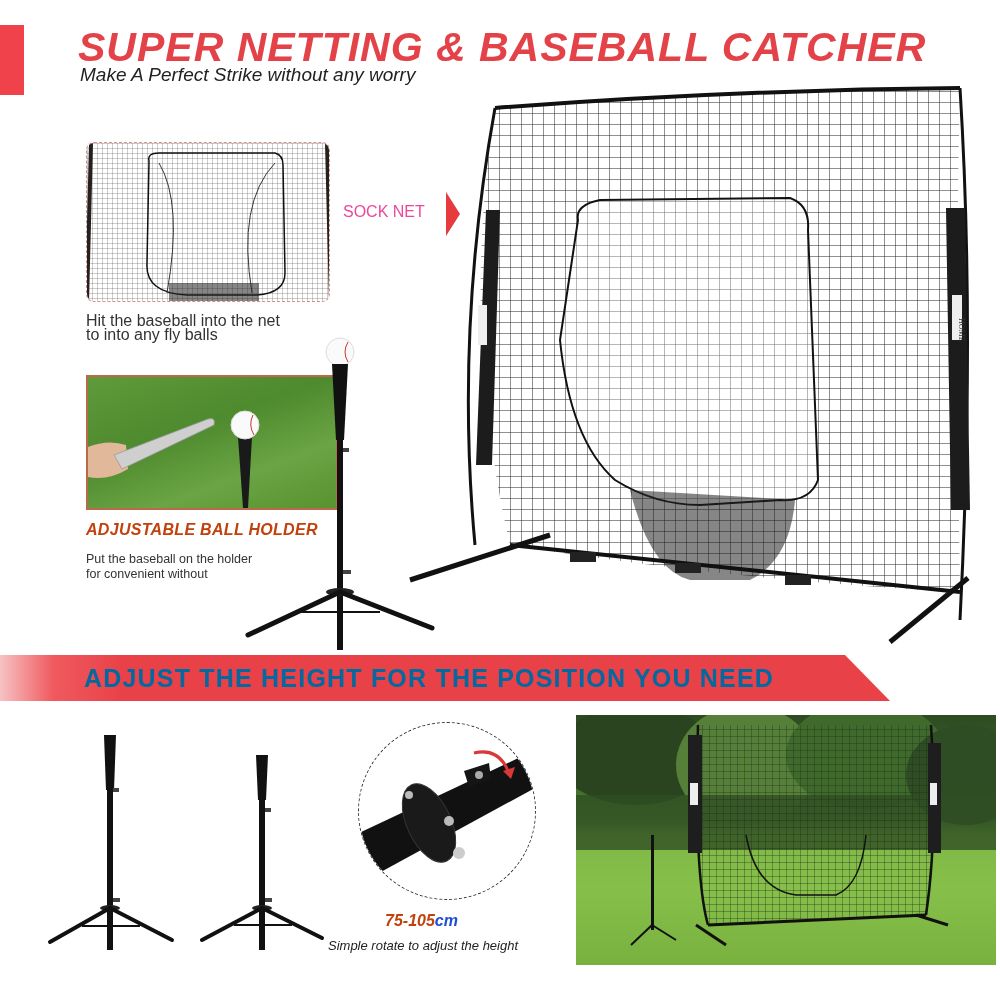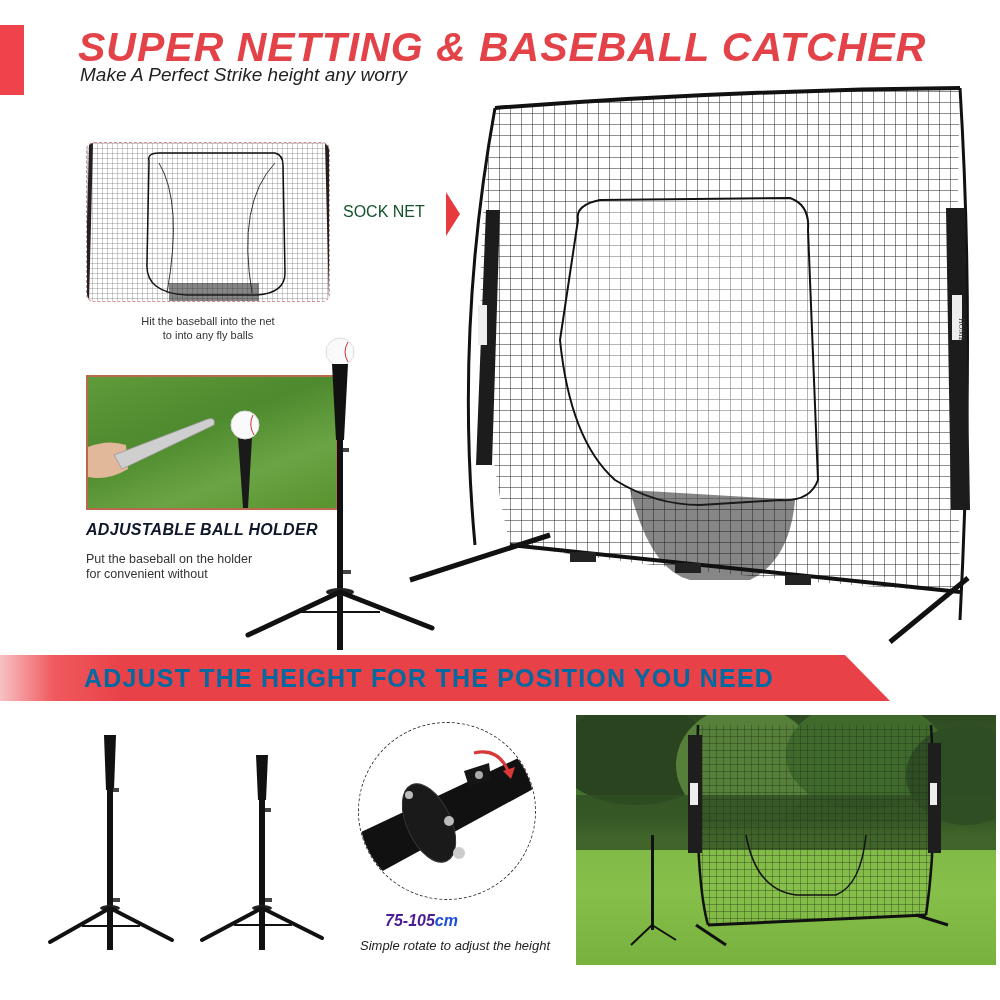--- a/index.html
+++ b/index.html
@@ -20,40 +20,40 @@
       left: 80px; top: 64px; font-size: 19px; font-style: italic; color: #222;
       white-space: nowrap; font-family: "Liberation Sans", sans-serif;
     }
 
     
     .sock-inset {
       left: 86px; top: 142px; width: 244px; height: 160px;
       border: 1px dashed #d88c8c; border-radius: 8px; overflow: hidden; background: #fff;
     }
     .caption-small {
-      font-size: 11px; color: #333; text-align: center; line-height: 14px;
+      font-size: 16px; color: #333; text-align: left; line-height: 14px;
     }
     .sock-caption { left: 86px; top: 314px; width: 244px; }
 
-    .sock-label { left: 343px; top: 203px; font-size: 16px; color: #14532d; white-space: nowrap; }
+    .sock-label { left: 343px; top: 203px; font-size: 16px; color: #ec4899; white-space: nowrap; }
     .sock-arrow {
       left: 446px; top: 192px; width: 0; height: 0;
       border-top: 22px solid transparent; border-bottom: 22px solid transparent;
       border-left: 14px solid #e63a3f;
     }
 
     
     .holder-photo {
       left: 86px; top: 375px; width: 252px; height: 135px;
       border: 2px solid #b86a4a; overflow: hidden;
       background: linear-gradient(160deg, #5f9b3a 0%, #4e8a2e 40%, #6aa444 70%, #58932f 100%);
     }
     .holder-title {
       left: 86px; top: 521px; font-size: 16px; font-weight: bold; font-style: italic;
-      color: #0f172a; white-space: nowrap; letter-spacing: 0.3px;
+      color: #c2410c; white-space: nowrap; letter-spacing: 0.3px;
     }
     .holder-desc {
       left: 86px; top: 552px; font-size: 12.5px; color: #333; line-height: 15px; white-space: nowrap;
     }
 
     
     .banner {
       left: 0; top: 655px; width: 890px; height: 46px;
       background: linear-gradient(90deg, #f7c2c4 0%, #ef5a5f 6%, #e84147 14%, #e84147 100%);
       clip-path: polygon(0 0, 845px 0, 890px 46px, 0 46px);
@@ -62,39 +62,39 @@
       left: 84px; top: 664px; font-size: 25px; font-weight: bold; color: #0369a1;
       letter-spacing: 1.2px; white-space: nowrap;
     }
 
     
     .detail-circle {
       left: 358px; top: 722px; width: 178px; height: 178px; border-radius: 50%;
       border: 1.5px dashed #333; overflow: hidden; background: #fff;
     }
     .range-label { left: 385px; top: 912px; font-size: 16px; font-weight: bold; font-style: italic; white-space: nowrap; }
-    .range-num { color: #4c1d95; }
+    .range-num { color: #c2410c; }
     .range-unit { color: #1d4ed8; }
-    .range-caption { left: 328px; top: 938px; font-size: 13px; font-style: italic; color: #222; white-space: nowrap; margin-left: 32px; }
+    .range-caption { left: 328px; top: 938px; font-size: 13px; font-style: italic; color: #222; white-space: nowrap; }
 
     
     .field-photo {
       left: 576px; top: 715px; width: 420px; height: 250px; overflow: hidden;
       background: linear-gradient(180deg, #2e4a22 0%, #3f6a2c 25%, #4e7d32 42%, #7fb845 48%, #86c04a 70%, #78b13e 100%);
     }
 
     svg { display: block; }
   </style>
 </head>
 <body>
 
 <div class="abs red-tab"></div>
 
 <div class="abs title">SUPER NETTING &amp; BASEBALL CATCHER</div>
-<div class="abs subtitle">Make A Perfect Strike height any worry</div>
+<div class="abs subtitle">Make A Perfect Strike without any worry</div>
 
 <div class="abs sock-inset">
   <svg width="244" height="160" viewBox="0 0 244 160">
     <defs>
       <pattern id="meshSmall" width="5" height="5" patternUnits="userSpaceOnUse">
         <path d="M5 0 L0 0 0 5" fill="none" stroke="#555" stroke-width="0.6"></path>
       </pattern>
     </defs>
     <rect width="244" height="160" fill="url(#meshSmall)"></rect>
     <path d="M4 0 L0 160" stroke="#222" stroke-width="4"></path>

